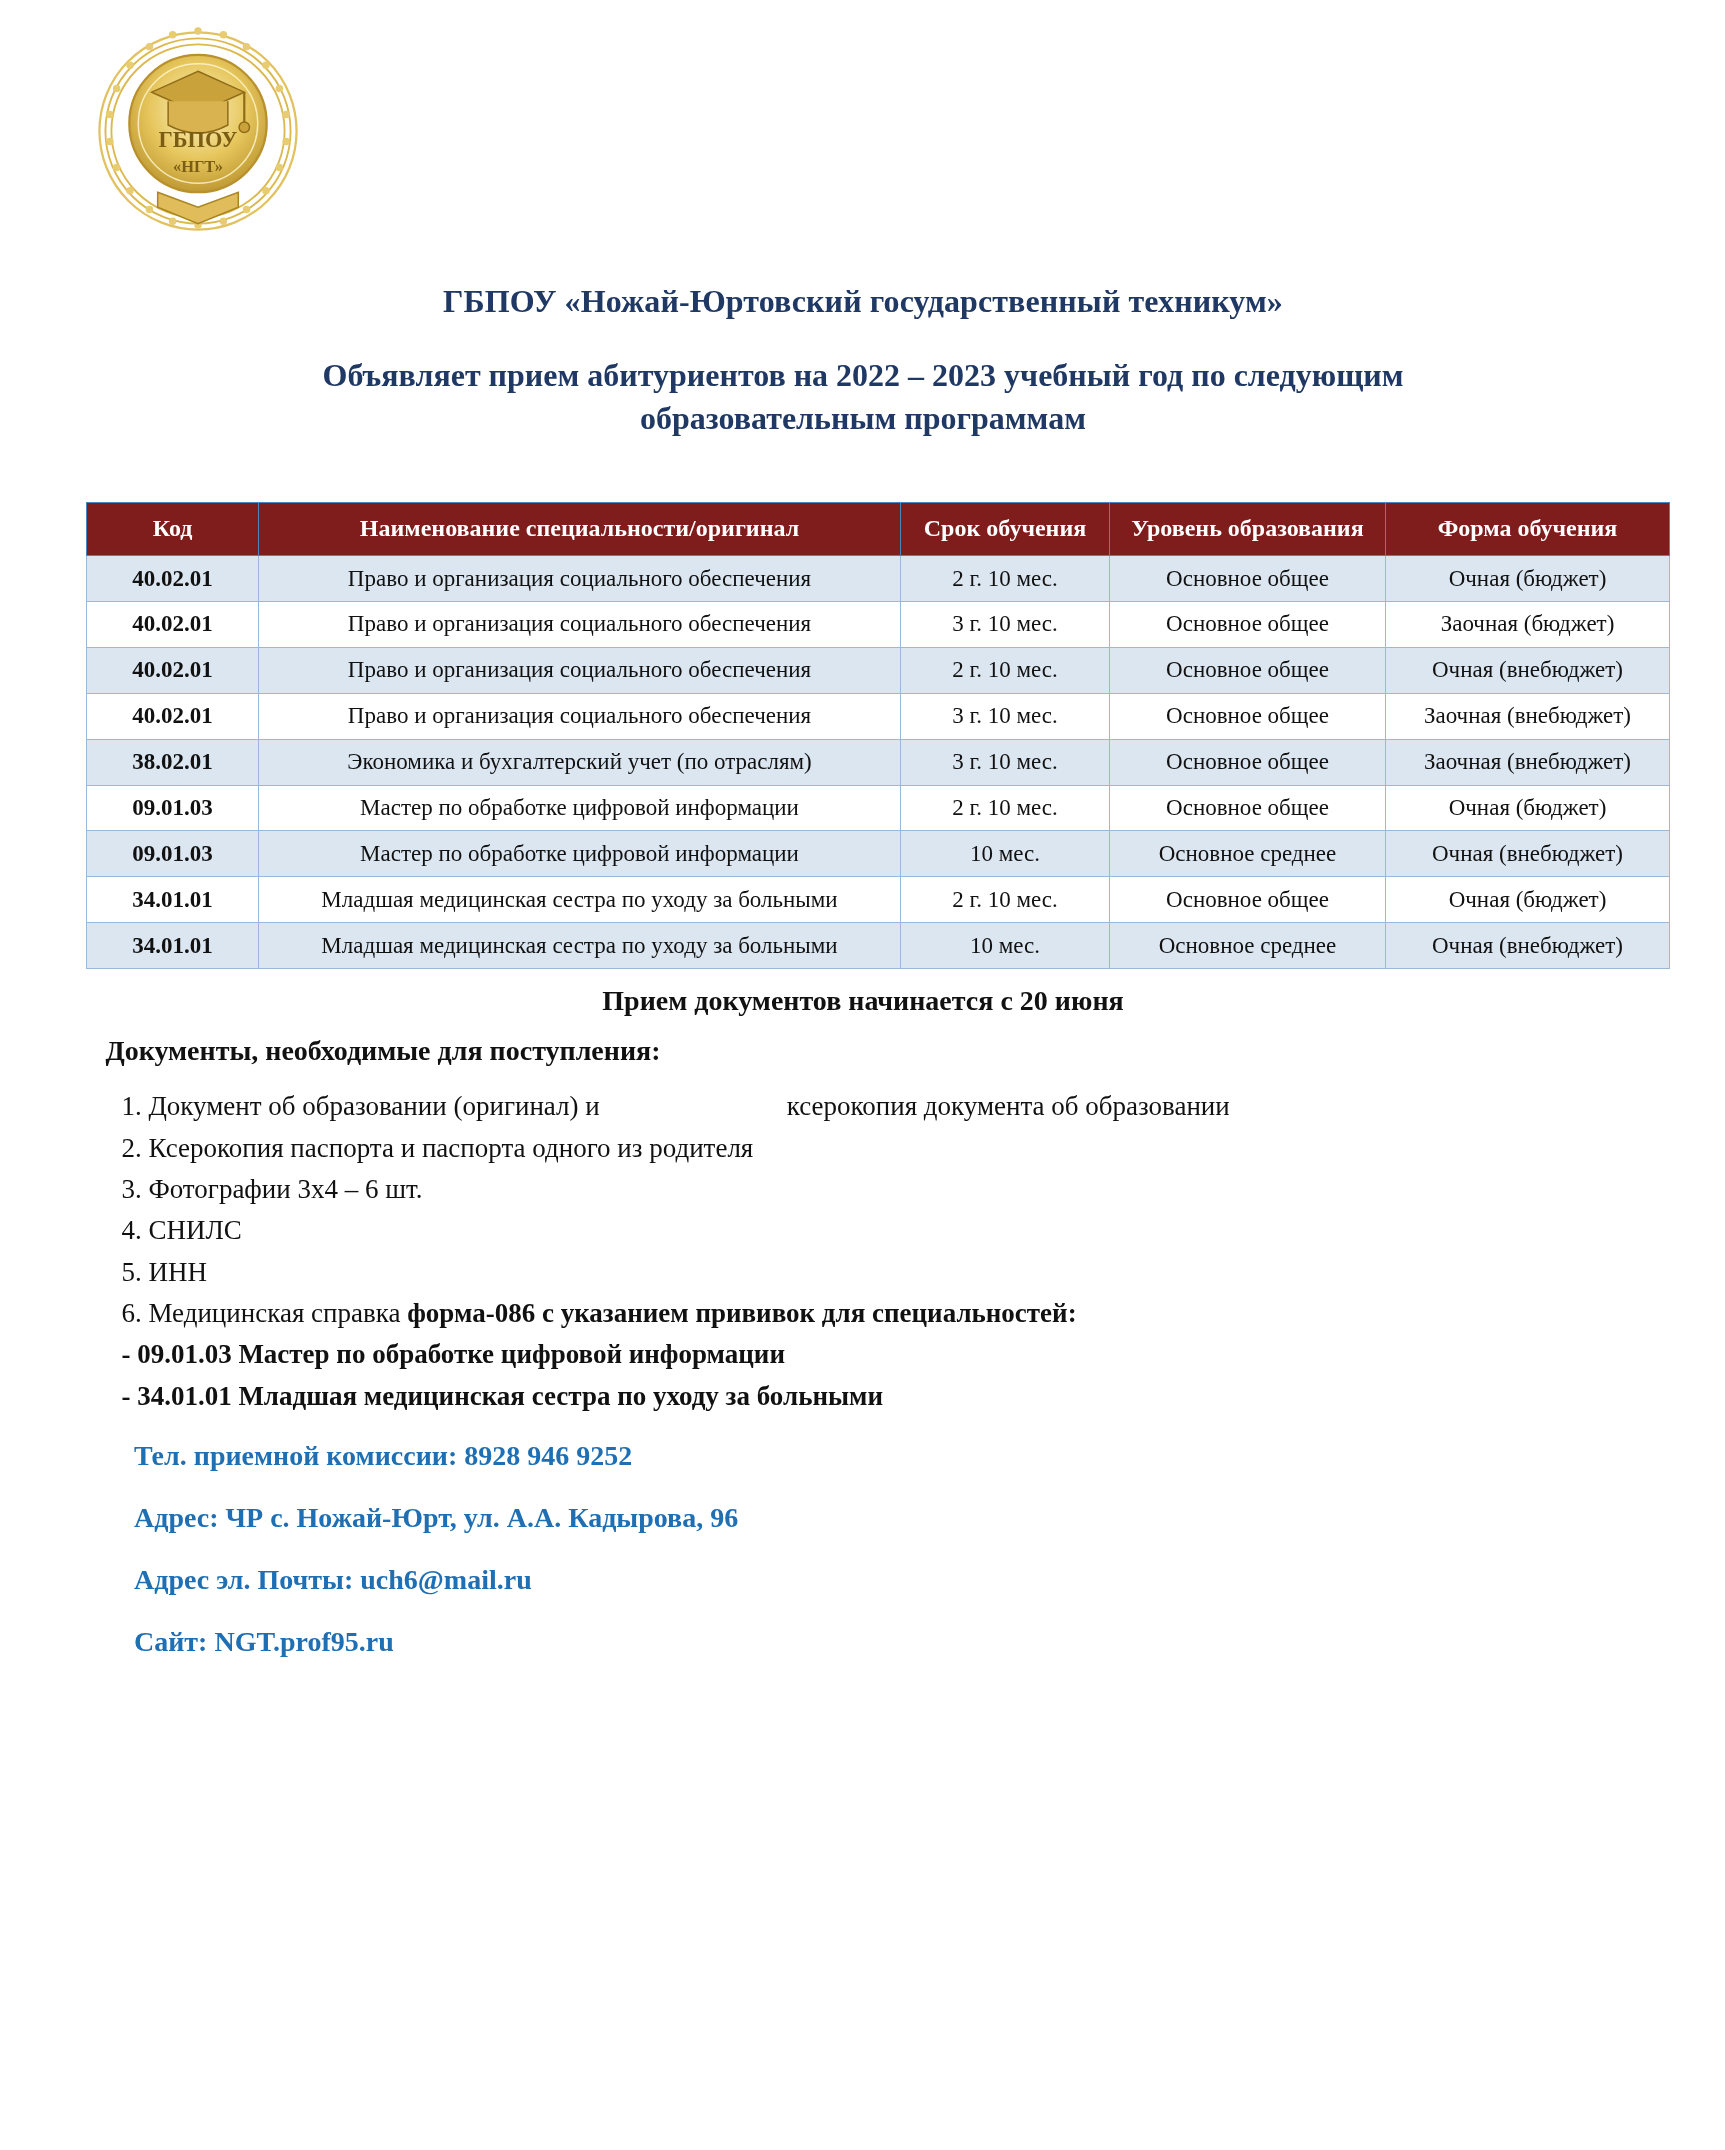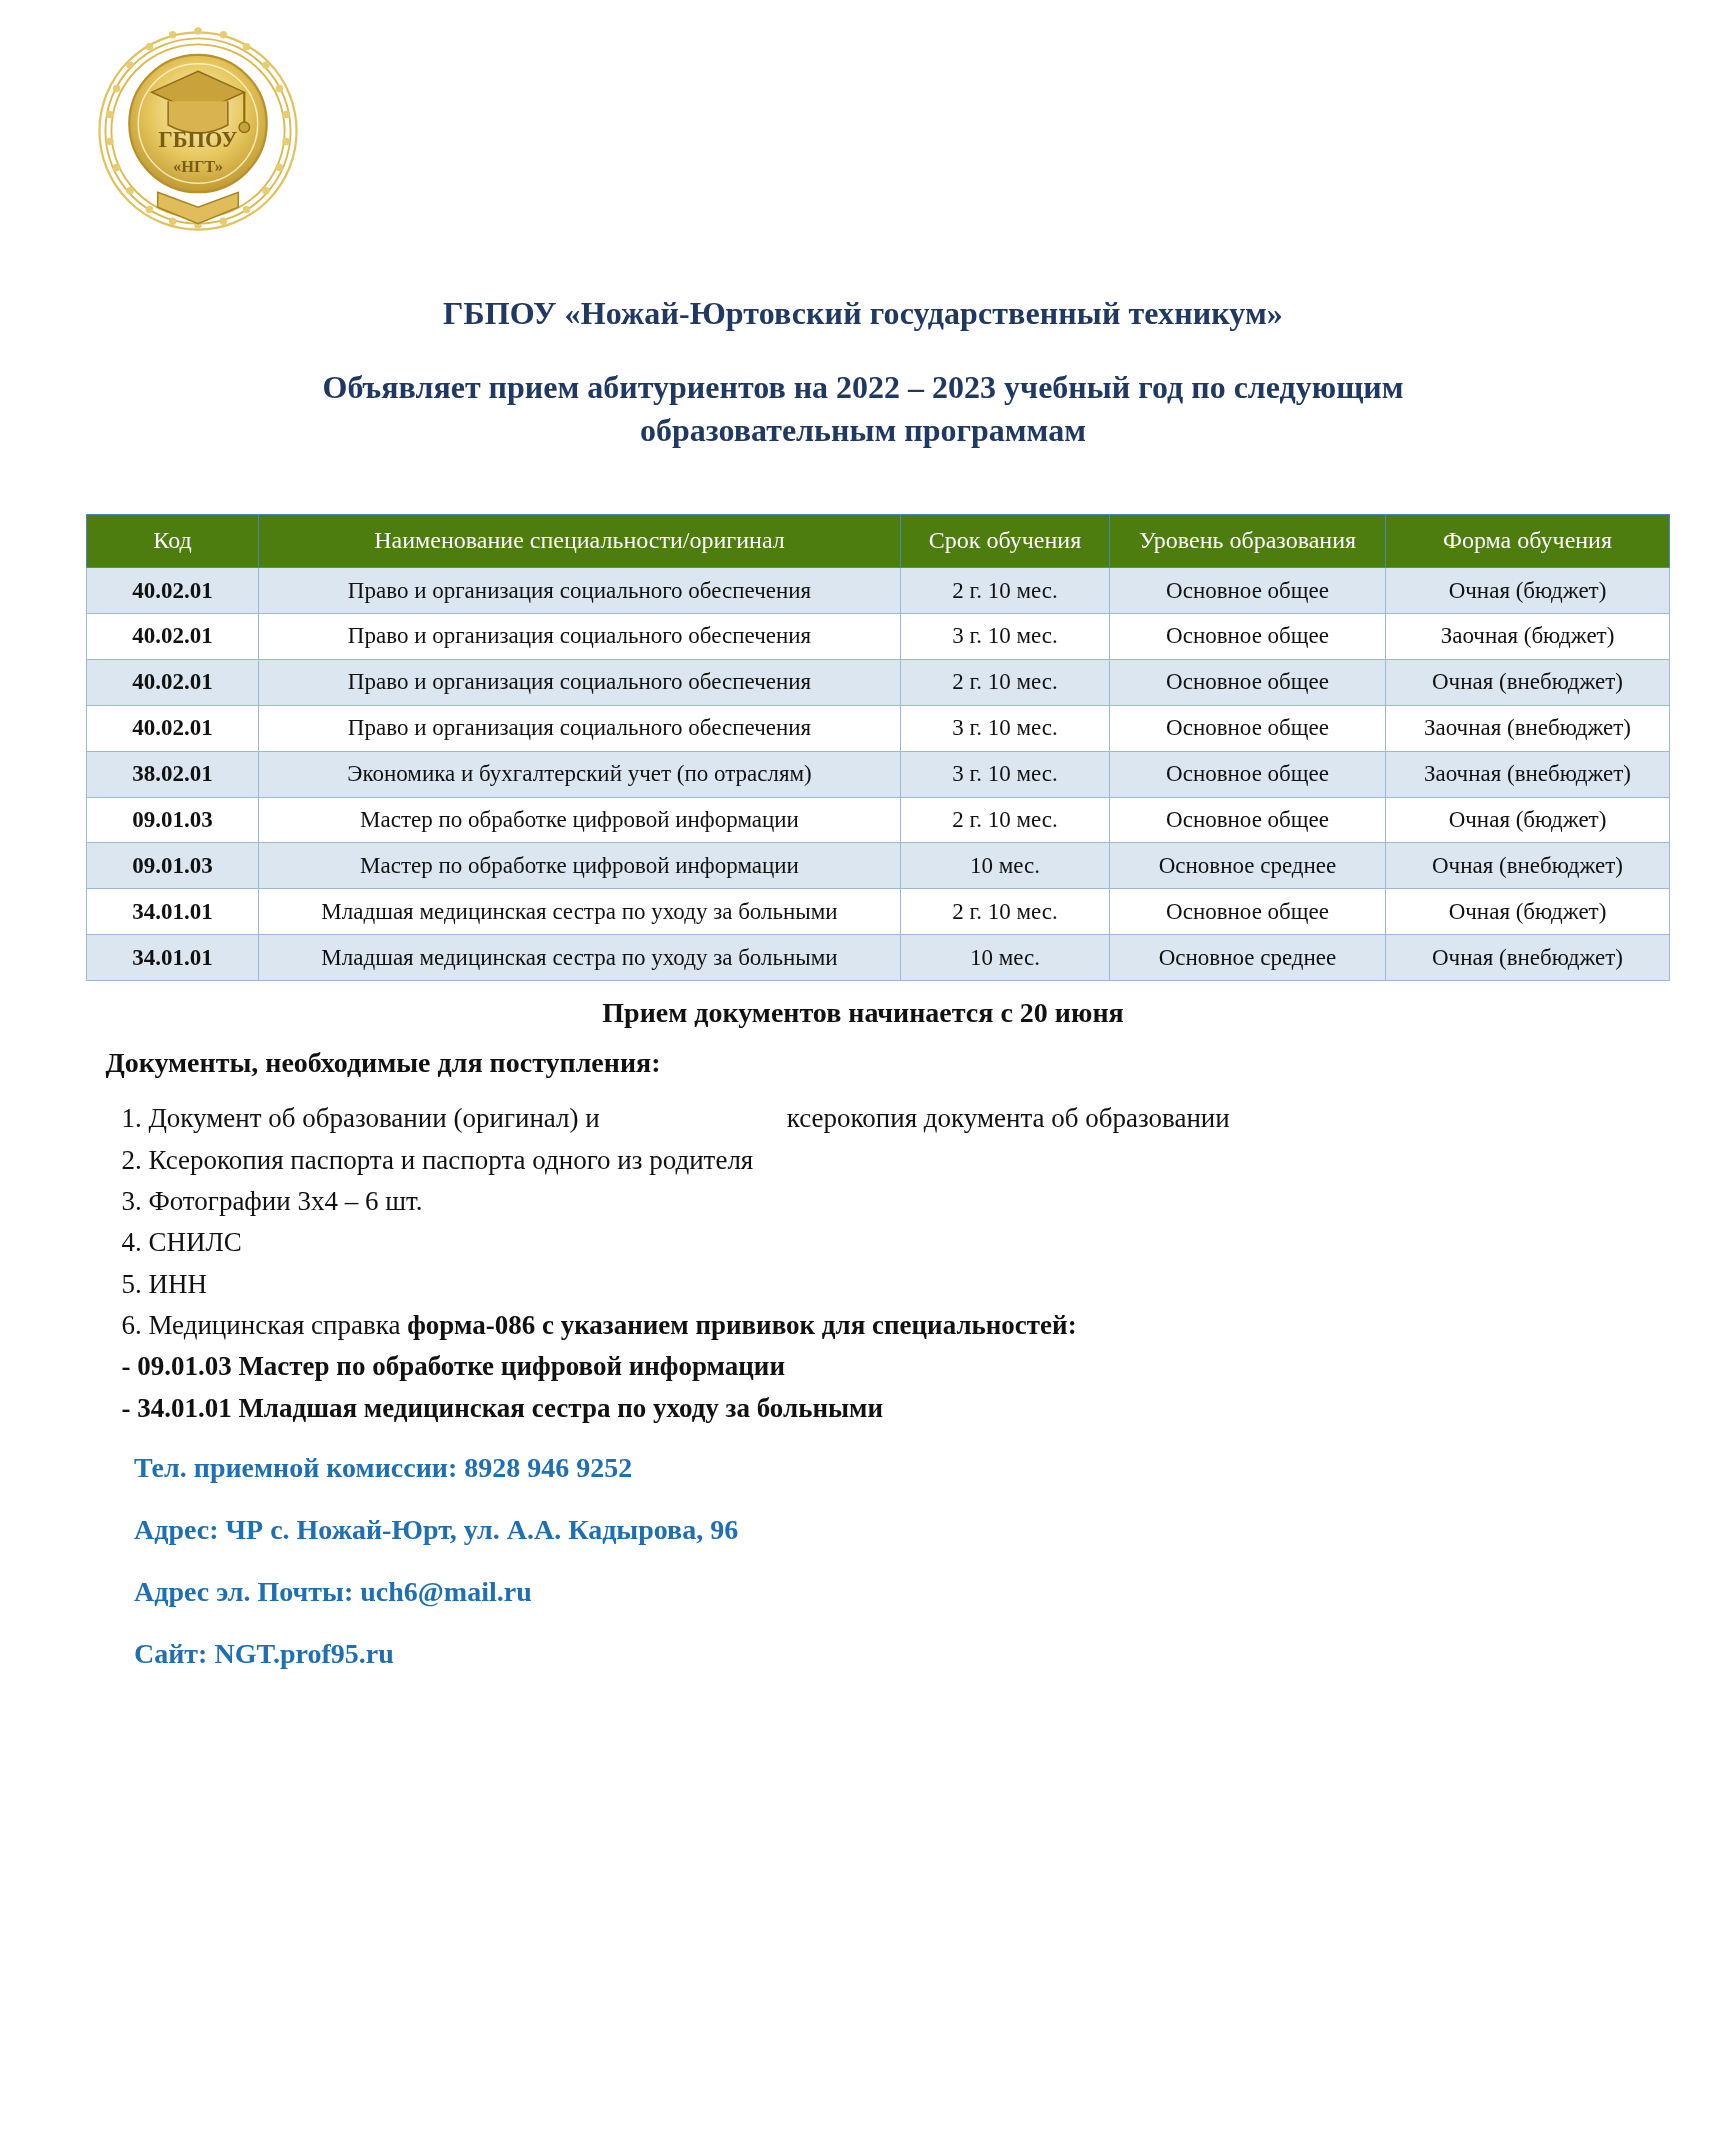--- a/index.html
+++ b/index.html
@@ -33,21 +33,21 @@
     height: 224px;
   }
   .logo svg { display: block; }
 
   
   .title-main {
     text-align: center;
     font-weight: bold;
     font-size: 32px;
     color: #1f3864;
-    margin-top: 52px;
+    margin-top: 40px;
     letter-spacing: 0.1px;
   }
   .title-sub {
     text-align: center;
     font-weight: bold;
     font-size: 32px;
     color: #1f3864;
     margin-top: 34px;
     line-height: 1.32;
     padding: 0 119px;
@@ -63,23 +63,23 @@
   table.programs th,
   table.programs td {
     border: 1.5px solid #9bb8d8;
     padding: 7.5px 6px;
     text-align: center;
     vertical-align: middle;
     font-size: 23px;
     line-height: 1.3;
   }
   table.programs thead th {
-    background: #4d7c0f;
+    background: #7f1d1d;
     color: #ffffff;
-    font-weight: normal;
+    font-weight: bold;
     font-size: 24px;
     padding: 10.5px 6px;
     border-color: #4a86bd;
   }
   table.programs tbody tr.alt td {
     background: #dbe6f1;
   }
   table.programs tbody tr.plain td {
     background: #ffffff;
   }

